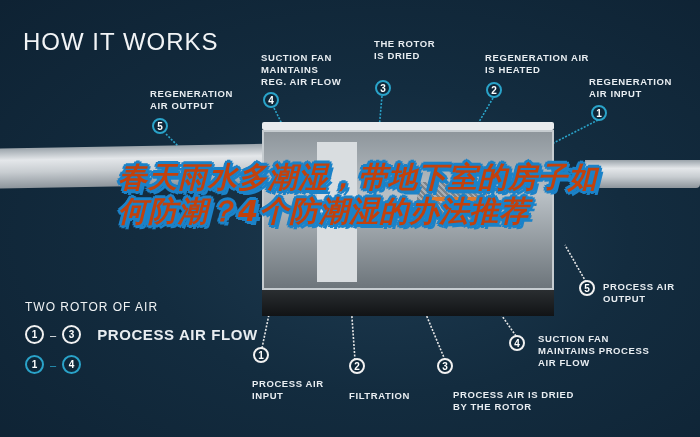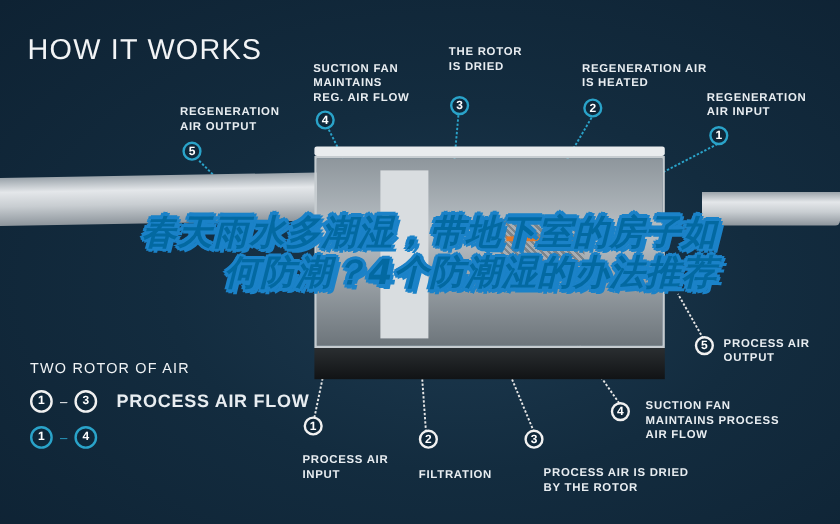--- a/index.html
+++ b/index.html
@@ -13,26 +13,26 @@
     display:flex;align-items:center;justify-content:center;box-sizing:border-box;background:#0f2739;}
   .num.white{border-color:#f1f1f1;}
   svg.lines{position:absolute;left:0;top:0;}
   .duct{background:linear-gradient(180deg,#9aa3aa 0%,#e4e7ea 30%,#c8cdd1 60%,#8d959c 100%);}
   .machine{left:262px;top:122px;width:298px;height:200px;}
   .legend-title{left:25px;top:300px;font-size:12px;letter-spacing:1px;color:#f0f3f5;}
   .legend-row{display:flex;align-items:center;gap:6px;left:25px;}
   .legend-row .num{width:19px;height:19px;font-size:10px;}
   .dash{font-size:11px;color:#fff;}
   .legend-label{font-size:15px;font-weight:700;letter-spacing:0.6px;margin-left:10px;color:#e8edf1;}
-  .overlay{left:118px;top:160px;width:480px;text-align:right;font-family:"DejaVu Sans", sans-serif;font-weight:700;
-    font-size:29px;line-height:34px;color:#0369a1;font-style:italic;letter-spacing:1px;
+  .overlay{left:118px;top:160px;width:480px;text-align:left;font-family:"DejaVu Sans", sans-serif;font-weight:700;
+    font-size:29px;line-height:34px;color:#c2410c;font-style:italic;letter-spacing:1px;
     text-shadow:
       3px 0 0 #1b82c8,-3px 0 0 #1b82c8,0 3px 0 #1b82c8,0 -3px 0 #1b82c8,
       2px 2px 0 #1b82c8,-2px -2px 0 #1b82c8,2px -2px 0 #1b82c8,-2px 2px 0 #1b82c8,
-      4px 4px 0 #1b82c8; margin-top: 16px;}
+      4px 4px 0 #1b82c8;}
 </style>
 </head>
 <body>
 
 <svg class="lines" width="700" height="437">
   <g stroke="#2aa3c9" stroke-width="1.6" stroke-dasharray="2,1.5" fill="none">
     <line x1="166" y1="134" x2="192" y2="160"></line>
     <line x1="274" y1="108" x2="300" y2="160"></line>
     <line x1="382" y1="96" x2="375" y2="175"></line>
     <line x1="493" y1="98" x2="445" y2="180"></line>

